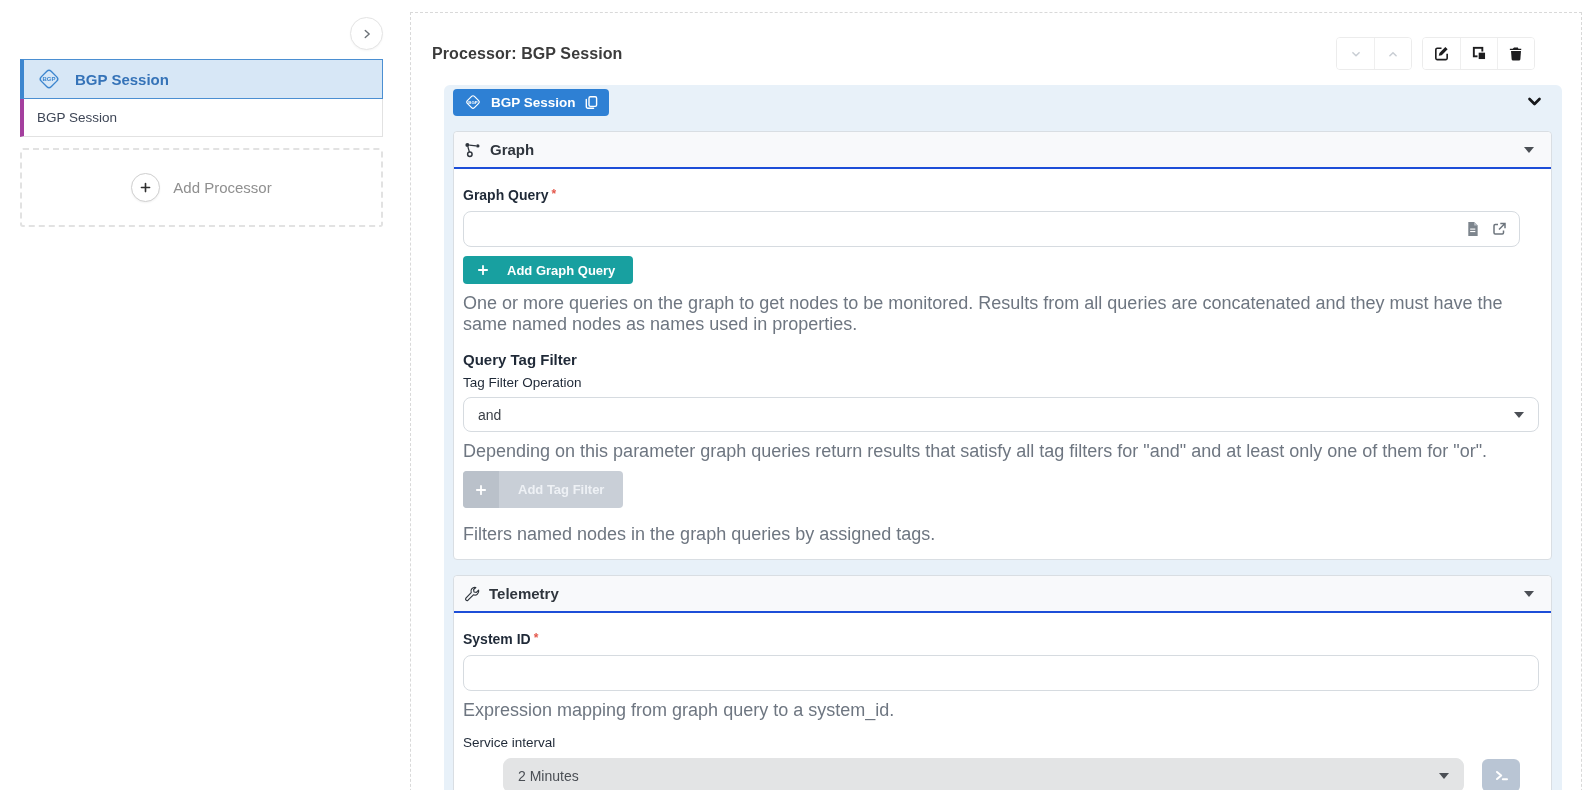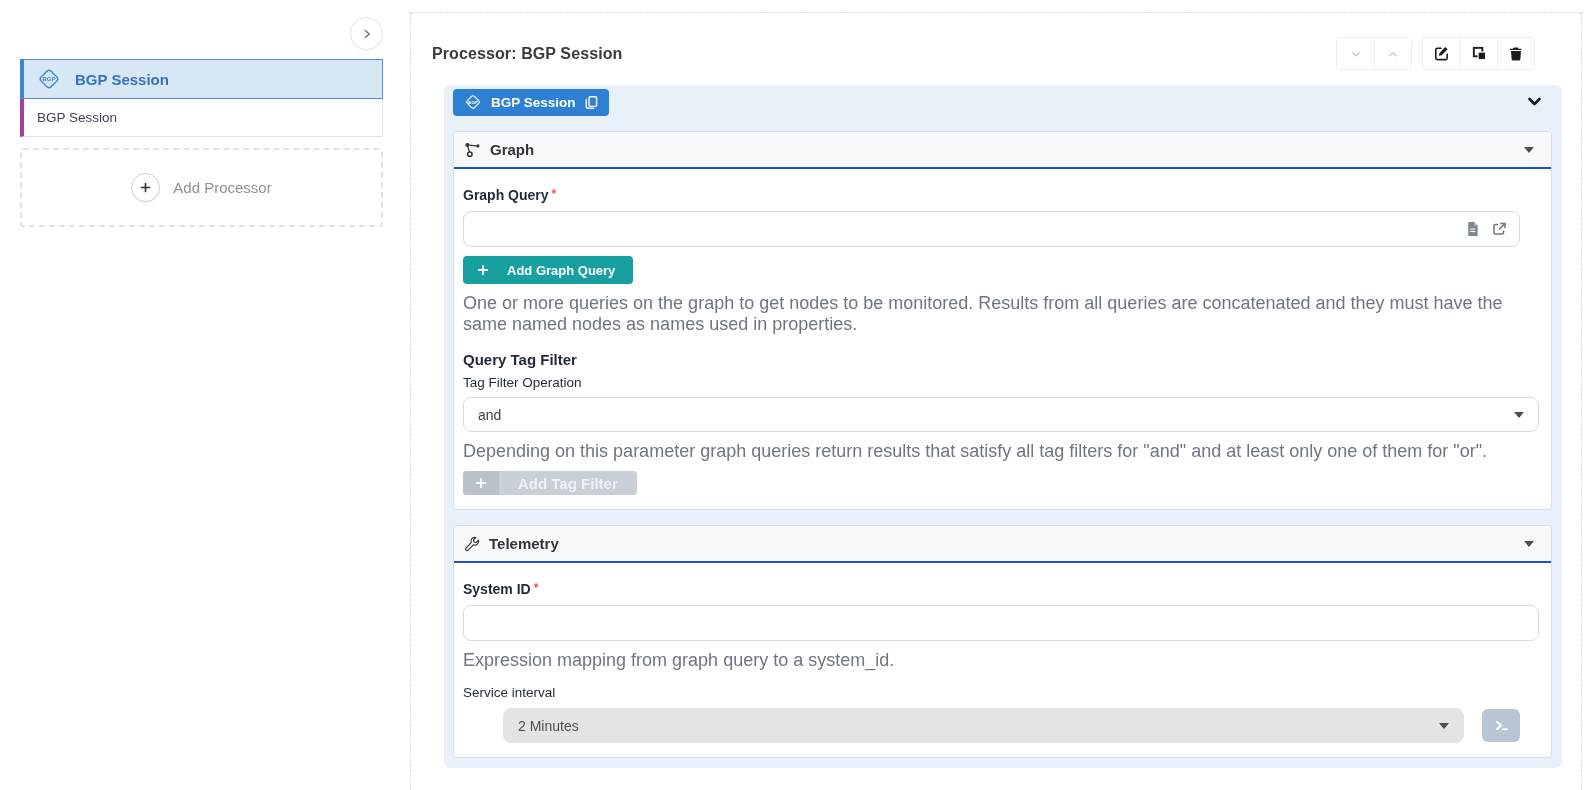--- a/index.html
+++ b/index.html
@@ -102,22 +102,22 @@
     display:inline-flex; align-items:center; gap:18px; padding:0 18px 0 14px; cursor:pointer;
   }
   .tagfilter-heading { font-size:15px; font-weight:700; color:#1f2937; margin:16px 0 0; }
   .select {
     margin-top:7px; height:35px; border:1px solid #d6dbe0; border-radius:8px; background:#fff;
     display:flex; align-items:center; justify-content:space-between; padding:0 14px;
     font-size:14px; color:#3a3f46; cursor:pointer;
   }
   .no-filters { font-size:14px; color:#2a3342; margin:16px 0 0; }
   .disabled-btn {
-    margin-top:9px; height:24px; border:none; border-radius:4px; padding:0; overflow:hidden;
-    background:#c9cfd7; color:#eef1f5; font-size:15px; font-weight:700; font-family:inherit;
+    margin-top:9px; height:37px; border:none; border-radius:4px; padding:0; overflow:hidden;
+    background:#c9cfd7; color:#eef1f5; font-size:13px; font-weight:700; font-family:inherit;
     display:inline-flex; align-items:stretch; cursor:default;
   }
   .disabled-btn .plus-seg { width:36px; background:#bac1ca; display:flex; align-items:center; justify-content:center; }
   .disabled-btn .lbl { display:flex; align-items:center; padding:0 19px; }
 
   .service-row { display:flex; align-items:center; gap:18px; margin-top:8px;padding-left:40px; }
   .select.disabled { flex:1; margin-top:0; background:#e3e4e5; border-color:#e3e4e5; color:#4b4f55; cursor:default; }
   .terminal-btn {
     width:38px; height:33px; border:none; border-radius:6px; background:#b9c5d4;
     display:flex; align-items:center; justify-content:center; cursor:pointer; padding:0;
@@ -276,20 +276,21 @@
             <p class="help">Depending on this parameter graph queries return results that satisfy all tag filters for "and" and at least only one of them for "or".</p>
 
             <button class="disabled-btn" disabled="">
               <span class="plus-seg">
                 <svg width="12" height="12" viewBox="0 0 16 16">
                   <path d="M8 2.5v11M2.5 8h11" stroke="#ffffff" stroke-width="2.4" stroke-linecap="round"></path>
                 </svg>
               </span>
               <span class="lbl">Add Tag Filter</span>
             </button>
+            <p class="help" style="margin-top:16px">Filters named nodes in the graph queries by assigned tags.</p>
           </div>
         </div>
 
         <div class="card">
           <div class="card-head">
             <svg width="16" height="16" viewBox="0 0 16 16">
               <path d="M14.6 4.2a3.9 3.9 0 0 1-5.2 4.6L4 14.2a1.5 1.5 0 0 1-2.1-2.1l5.3-5.4A3.9 3.9 0 0 1 11.8 1.5L9.6 3.7l.4 2.3 2.3.4z" fill="none" stroke="#2f353d" stroke-width="1.2" stroke-linejoin="round"></path>
             </svg>
             <span>Telemetry</span>
             <span class="caret"></span>

